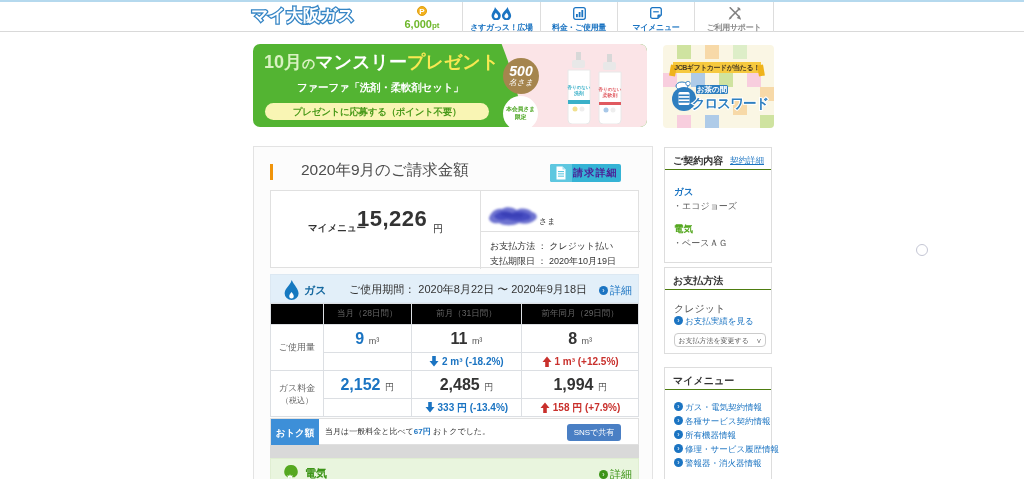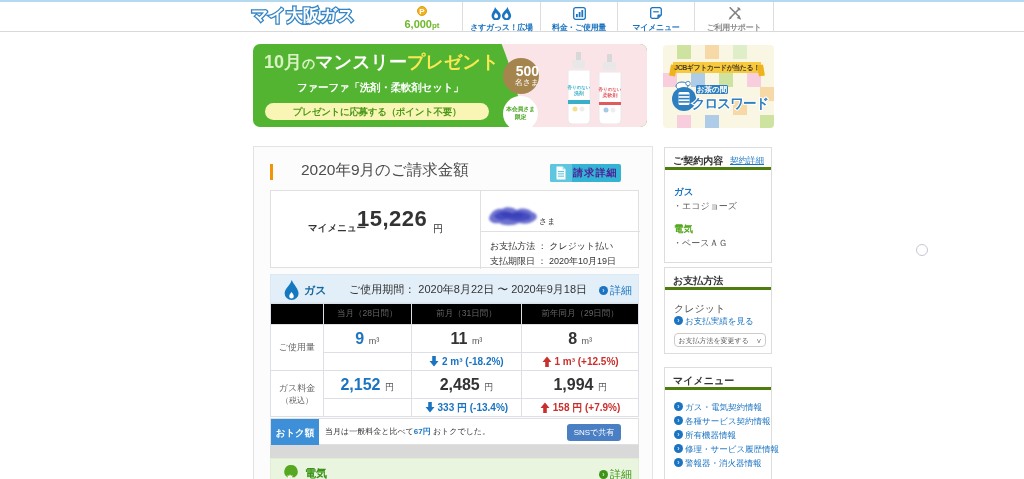--- a/index.html
+++ b/index.html
@@ -30,21 +30,21 @@
   background:#53b432; overflow:hidden; }
 #banner .pink { position:absolute; right:0; top:0; width:150px; height:83px; background:#fbe4e7; }
 #banner .greencurve { position:absolute; left:240px; top:0; width:32px; height:83px; }
 #bt1 { position:absolute; left:11px; top:6px; font-size:18px; font-weight:bold;
   color:#fff; letter-spacing:0px; white-space:nowrap; }
 #bt1 .g { color:#d9f2c2; } #bt1 .no { font-size:13px; } #bt1 .y { color:#f8e852; }
 #bt2 { position:absolute; left:44px; top:37px; font-size:10.5px; font-weight:bold; color:#fff; letter-spacing:-0.2px; white-space:nowrap; }
 #pill { position:absolute; left:12px; top:59px; width:224px; height:17px; background:#f9f5b4;
   border-radius:9px; text-align:center; font-size:9.5px; font-weight:bold; color:#4a9a1a; line-height:17px; letter-spacing:-0.3px;}
 #c500 { position:absolute; left:250px; top:14px; width:36px; height:36px; border-radius:50%;
-  background:#a5854e; color:#fff; text-align:right; }
+  background:#a5854e; color:#fff; text-align:center;font-style:italic; }
 #c500 .n { font-size:14px; font-weight:bold; line-height:16px; margin-top:5px; }
 #c500 .s { font-size:8px; line-height:8px; }
 #cmem { position:absolute; left:250px; top:52px; width:35px; height:35px; border-radius:50%;
   background:#fff; color:#4aa520; text-align:center; font-size:6px; font-weight:bold; line-height:7.5px; white-space:nowrap; }
 #cmem div { margin-top:10px; letter-spacing:-0.3px; }
 .bottle { position:absolute; }
 #xword { position:absolute; left:663px; top:45px; width:111px; height:83px; border-radius:4px;
   background:#faf6e4; overflow:hidden; }
 .sq { position:absolute; width:14px; height:14px; }
 #ribbon { position:absolute; left:10px; top:17px; width:88px; height:11px; background:#f6c93e;
@@ -99,21 +99,21 @@
   color:#fff; font-size:9.5px; font-weight:bold; text-align:center; line-height:27px; }
 #otoku .msg { position:absolute; left:54px; top:7px; font-size:8px; color:#333; white-space:nowrap; }
 #otoku .sns { position:absolute; left:296px; top:5px; width:54px; height:17px; background:#4a7fc4;
   border-radius:3px; color:#fff; font-size:8px; text-align:center; line-height:17px; }
 #elebar { position:absolute; left:16px; top:311px; width:369px; height:29px; background:#e9f5de; border:1px solid #e0eed2; }
 #elebar .nm { position:absolute; left:34px; top:7px; font-size:11px; font-weight:bold; color:#3d9418; }
 #elebar .per { position:absolute; left:78px; top:6px; font-size:11px; color:#333; white-space:nowrap; }
 
 
 .sbox { position:absolute; left:664px; width:108px; background:#fff; border:1px solid #ddd; }
-.sbox .hd { position:relative; height:22px; border-bottom:3px solid #4d7c0f; }
+.sbox .hd { position:relative; height:22px; border-bottom:1px solid #4d7c0f; }
 .sbox .hd .t { position:absolute; left:8px; top:6px; font-size:10px; font-weight:bold; color:#333; }
 .slink { color:#1b74c2; font-size:8.5px; white-space:nowrap; }
 #sb1 { top:147px; height:116px; }
 #sb2 { top:267px; height:87px; }
 #sb3 { top:367px; height:113px; border-bottom:none; }
 .arrowdot { display:inline-block; width:9px; height:9px; border-radius:50%; background:#1b74c2;
   color:#fff; font-size:7px; line-height:9px; text-align:center; vertical-align:1px; margin-right:2px; }
 #spinner { position:absolute; left:916px; top:244px; width:12px; height:12px; border-radius:50%;
   border:1.5px solid #c4c6d4; background:#fff; box-sizing:border-box; }
 </style>

